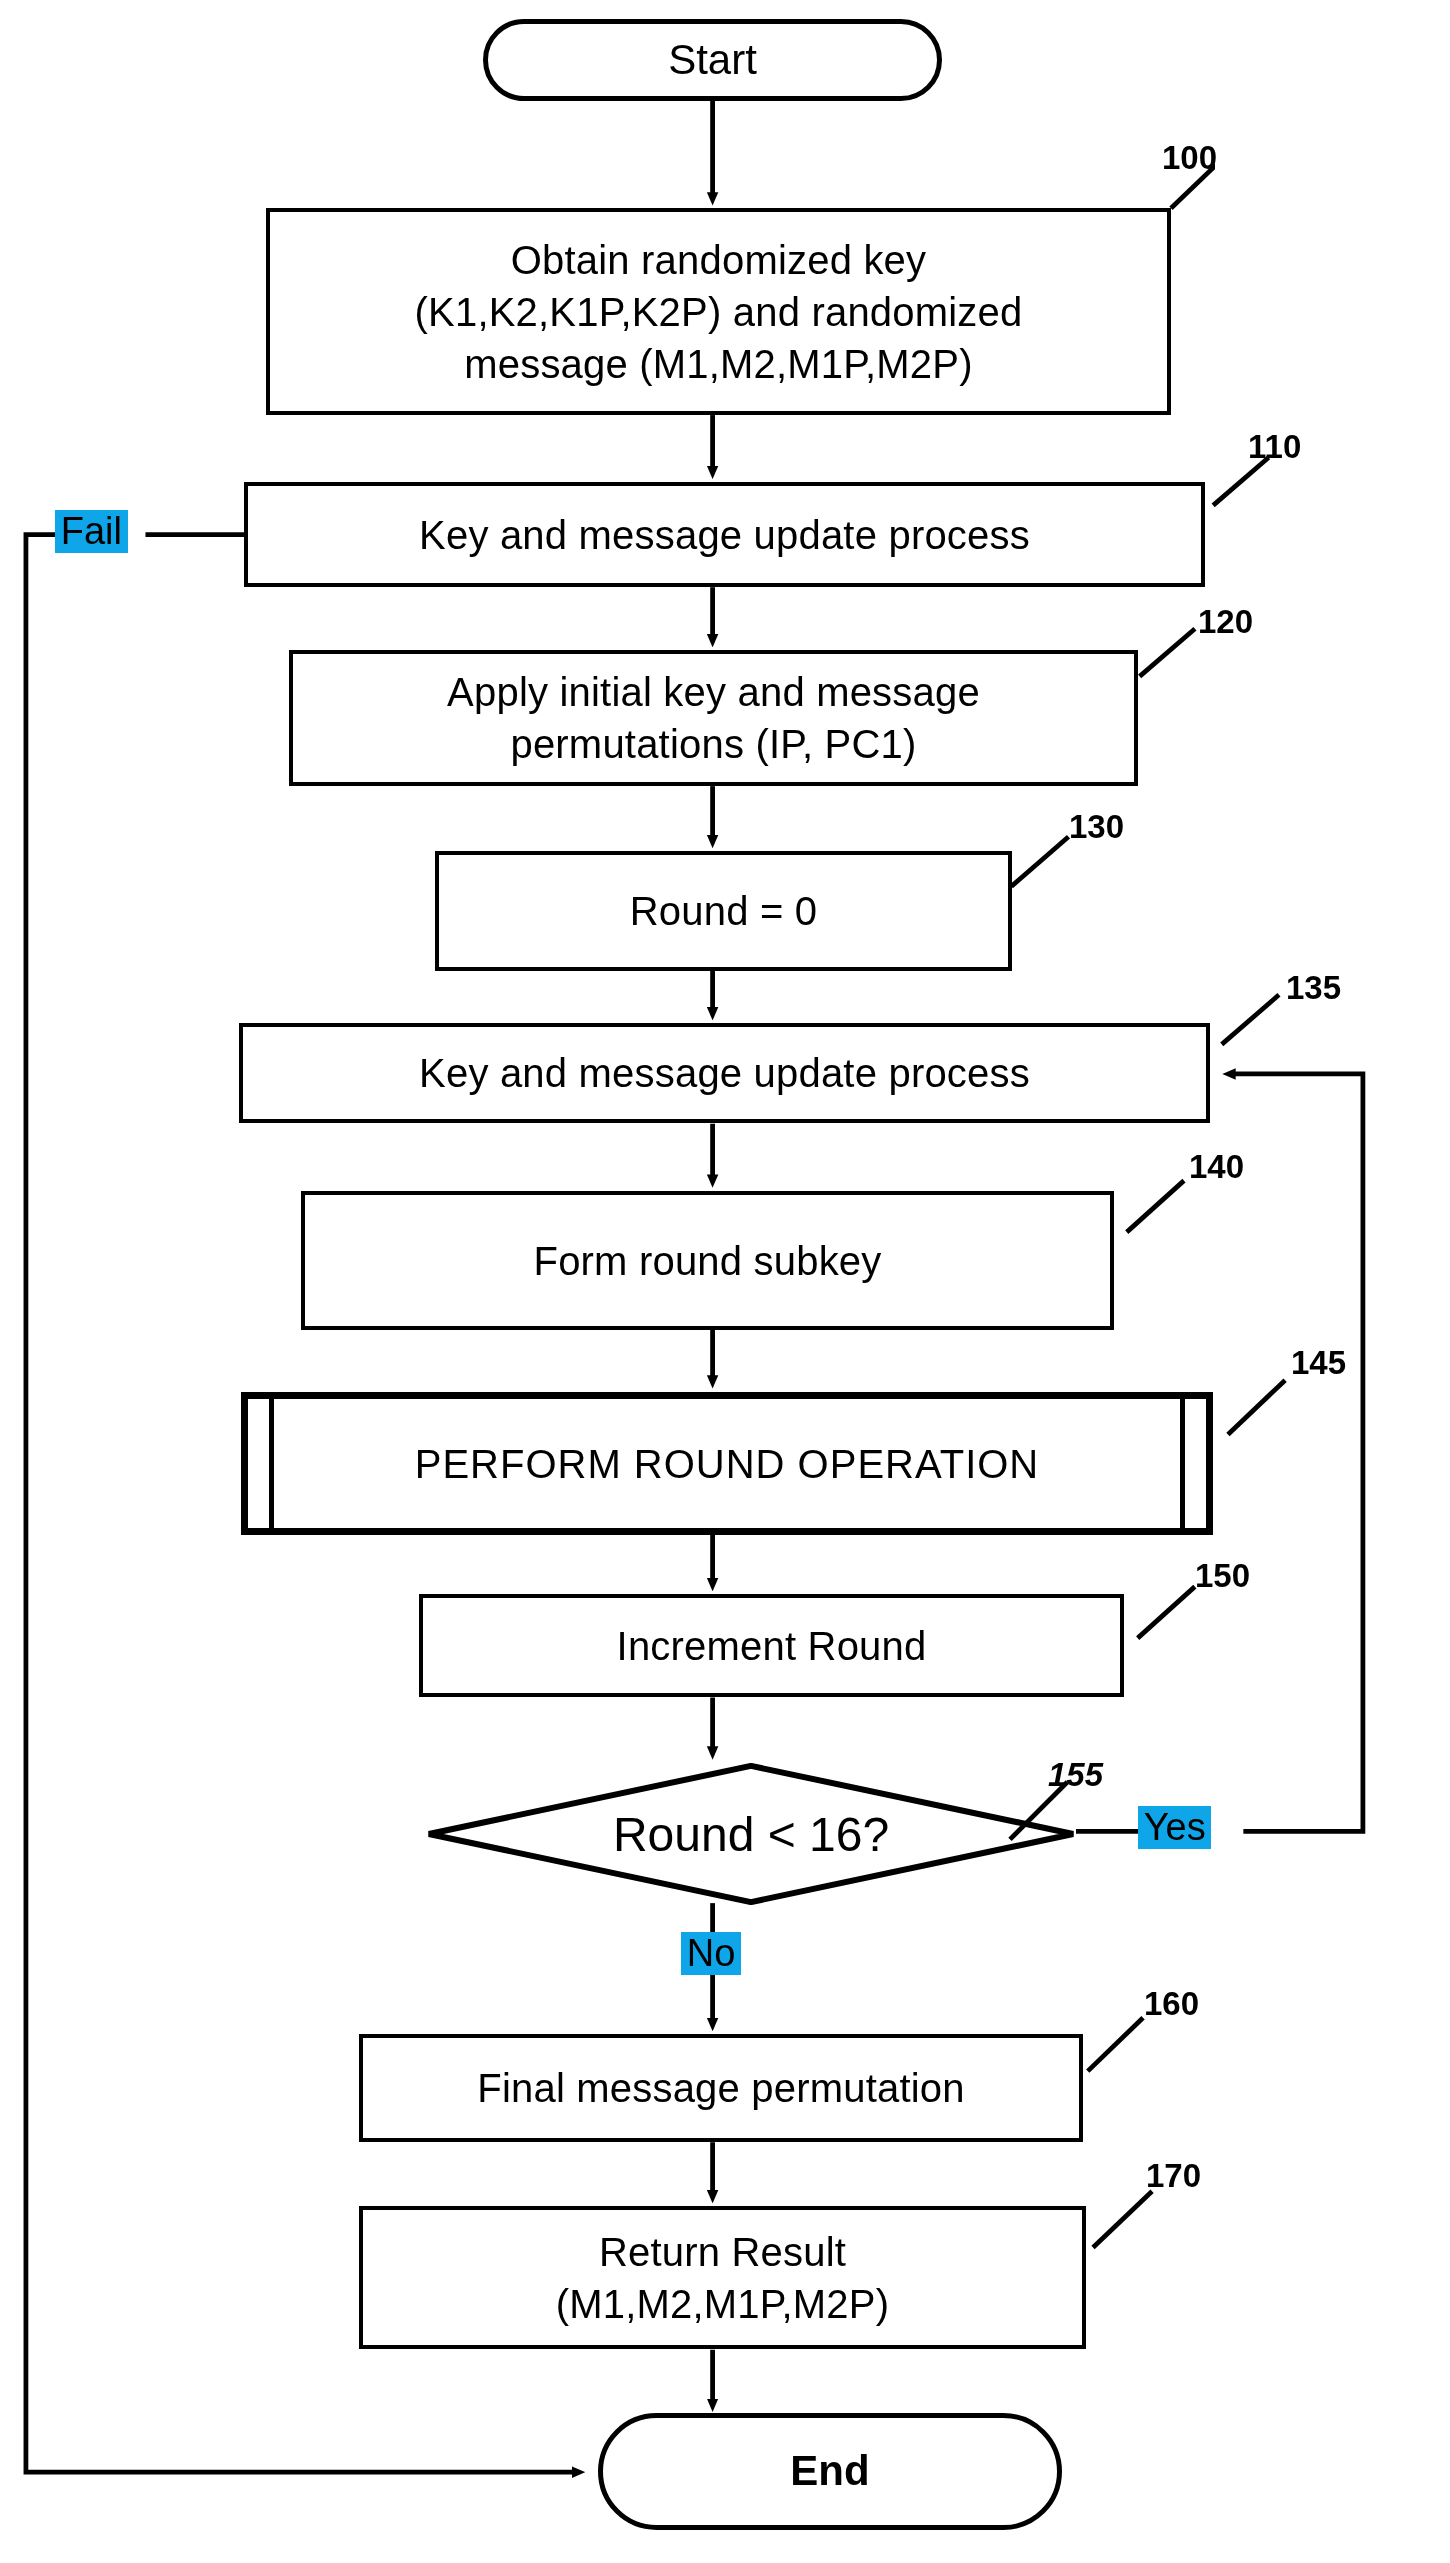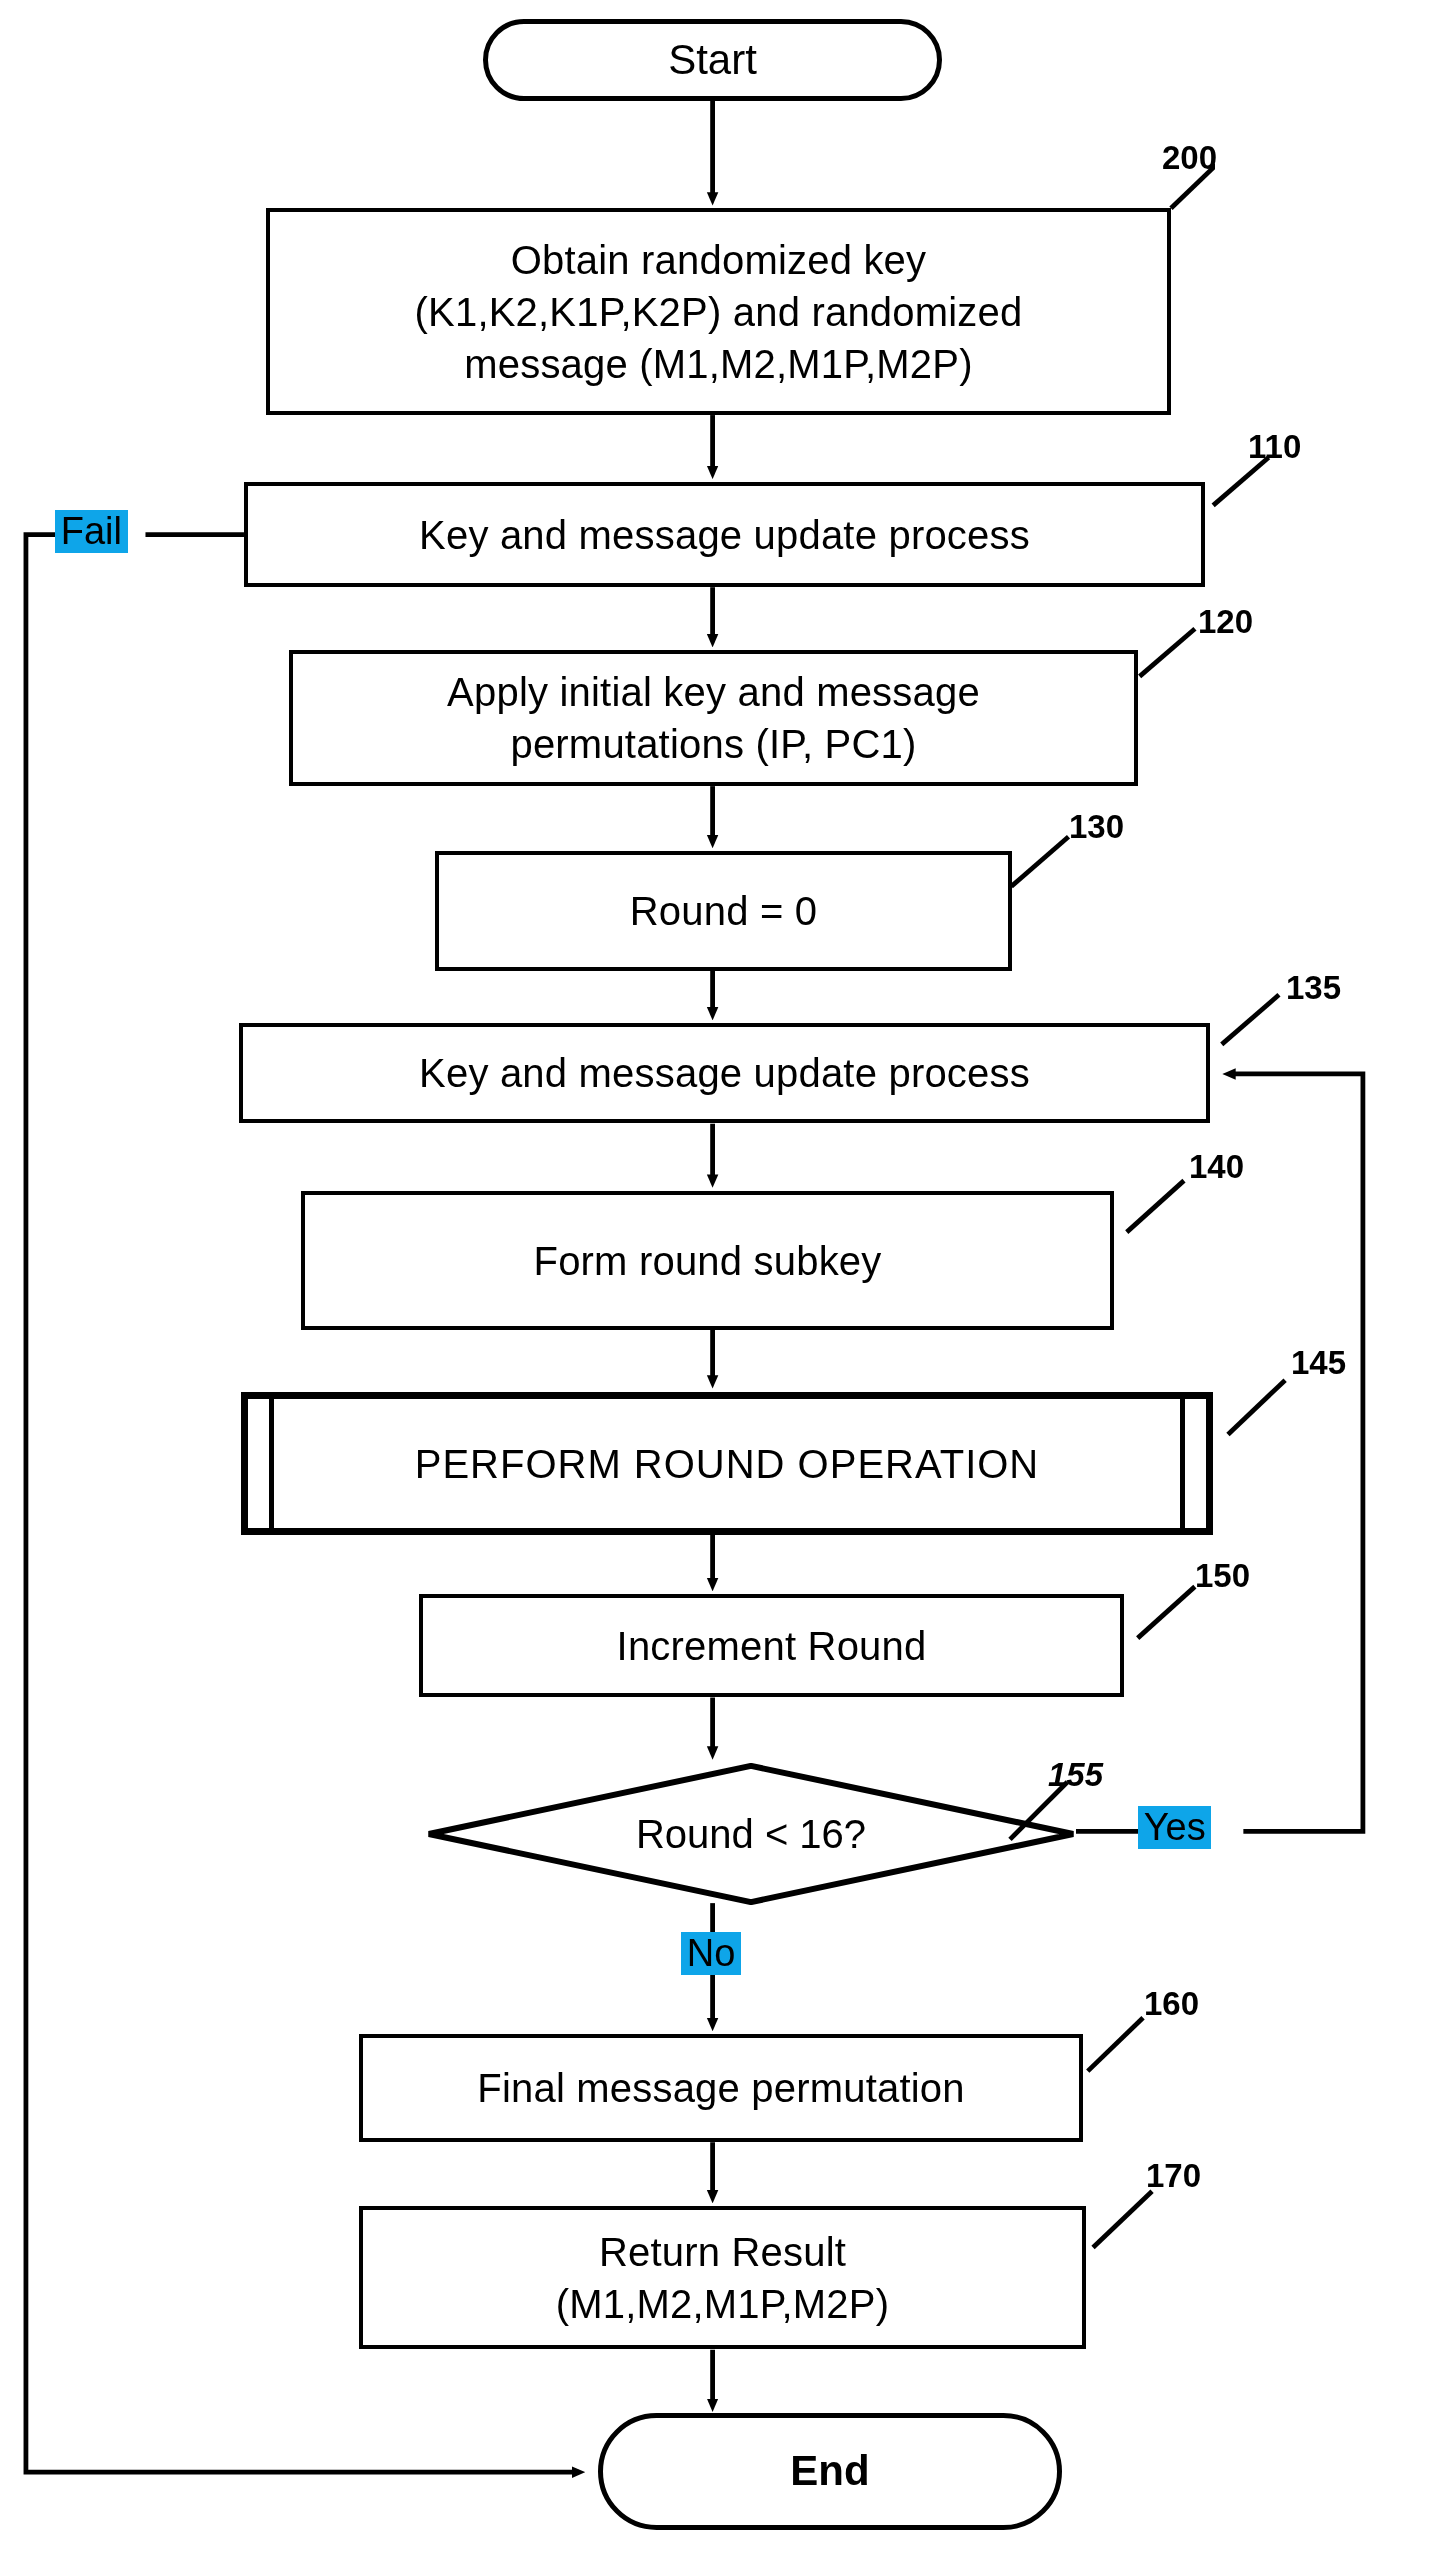--- a/index.html
+++ b/index.html
@@ -67,21 +67,21 @@
   
   .decision {
     position: absolute;
     display: flex;
     align-items: center;
     justify-content: center;
   }
   .decision .dtext {
     position: relative;
     z-index: 2;
-    font-size: 40px;
+    font-size: 48px;
     color: #000000;
     background: transparent;
   }
 
   
   .ref {
     position: absolute;
     font-size: 33px;
     font-weight: 700;
     color: #000000;
@@ -146,21 +146,21 @@
   </div>
 
   <div class="node proc" style="left:266px; top:208px; width:905px; height:207px;">
     <span>Obtain randomized key
 (K1,K2,K1P,K2P) and randomized
 message (M1,M2,M1P,M2P)</span>
   </div>
   <svg class="leader" style="position:absolute; left:1081px; top:143px; width:134px; height:77px;" viewBox="0 0 140 80" xmlns="http://www.w3.org/2000/svg">
     <line x1="94" y1="68" x2="146" y2="18" stroke="#000000" stroke-width="5"></line>
   </svg>
-  <div class="ref" style="left:1162px; top:139px;">200</div>
+  <div class="ref" style="left:1162px; top:139px;">100</div>
 
   <div class="node proc" style="left:244px; top:482px; width:961px; height:105px;">
     <span>Key and message update process</span>
   </div>
   <svg class="leader" style="position:absolute; left:1129px; top:421px; width:153px; height:96px;" viewBox="0 0 160 100" xmlns="http://www.w3.org/2000/svg">
     <line x1="88" y1="88" x2="146" y2="38" stroke="#000000" stroke-width="5"></line>
   </svg>
   <div class="ref" style="left:1248px; top:428px;">110</div>
   <div class="edge-label" style="left:55px; top:510px;">Fail</div>
 

